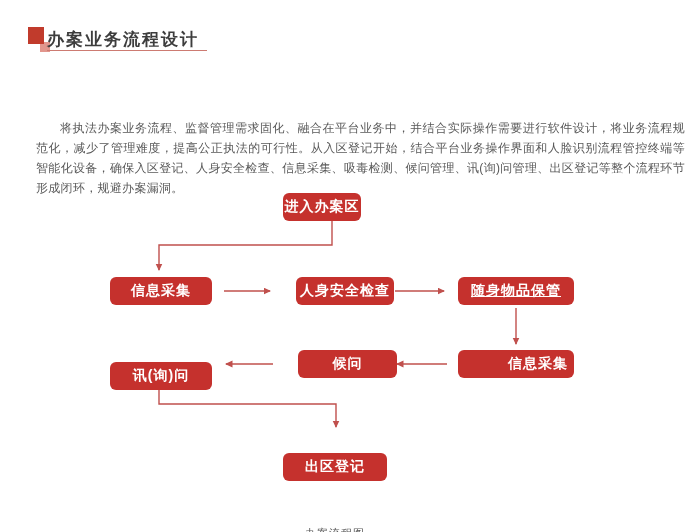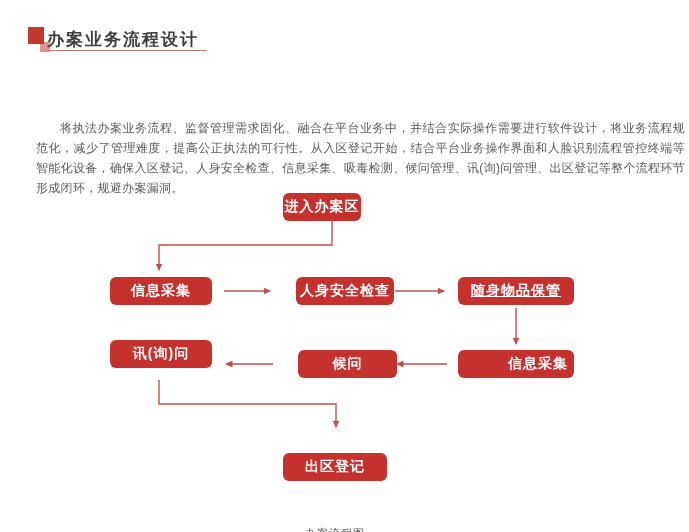--- a/index.html
+++ b/index.html
@@ -97,21 +97,21 @@
     </svg>
 
     <div class="node" style="left:283px; top:193px; width:78px;">进入办案区</div>
 
     <div class="node" style="left:110px; top:277px; width:102px;">信息采集</div>
 
     <div class="node" style="left:285px; top:277px; width:98px;margin-left:11px;">人身安全检查</div>
 
     <div class="node" style="left:458px; top:277px; width:116px;text-decoration:underline;">随身物品保管</div>
 
-    <div class="node" style="left:110px; top:340px; width:102px;">讯(询)问</div>
+    <div class="node" style="left:110px; top:362px; width:102px;">讯(询)问</div>
 
     <div class="node" style="left:298px; top:350px; width:99px;">候问</div>
 
     <div class="node" style="left:458px; top:350px; width:116px;padding-left:44px;">信息采集</div>
 
     <div class="node" style="left:283px; top:433px; width:104px;margin-top:20px;">出区登记</div>
 
     <div class="flow-caption">办案流程图</div>
   </div>
 

